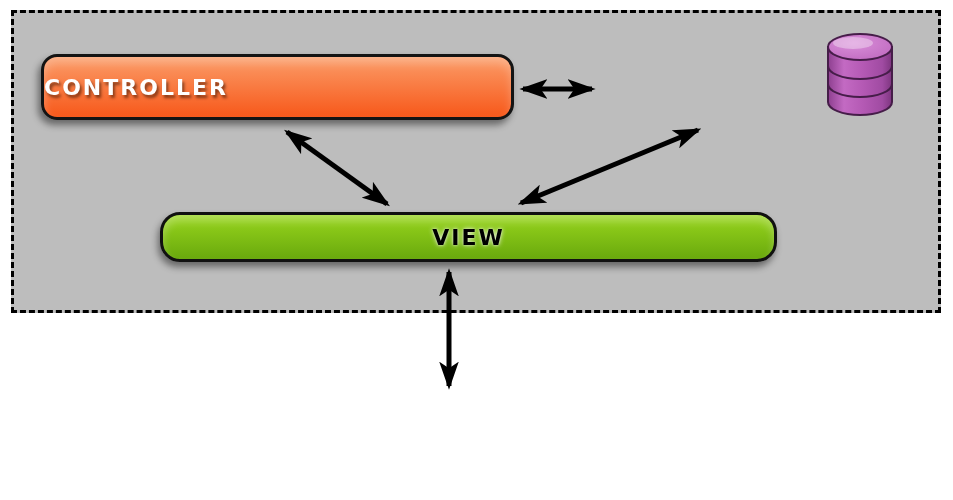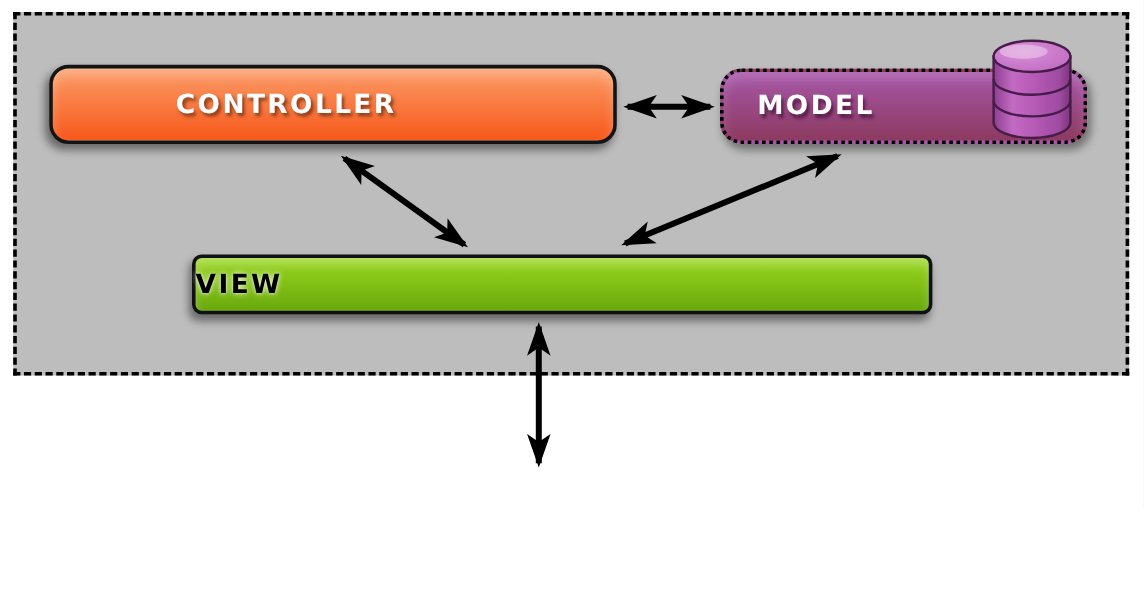--- a/index.html
+++ b/index.html
@@ -24,40 +24,40 @@
     display:flex;align-items:center;
     font-weight:700;
     letter-spacing:2px;
     font-size:22px;
   }
   .node-controller{
     left:41px;top:54px;width:473px;height:66px;
     border:3px solid #141414;border-radius:16px;
     background:linear-gradient(180deg,var(--controller-top,#fb9c68) 0%,var(--controller-bottom,#f7581a) 100%);
     box-shadow:-3px 5px 7px rgba(0,0,0,0.45), inset 0 6px 10px rgba(255,255,255,0.25);
-    justify-content:center;
     padding-right:78px;
     color:#fff;
     text-shadow:2px 3px 3px rgba(60,20,0,0.6);
   }
   .node-model{
     left:600px;top:57px;width:306px;height:63px;
     border:3px dotted #000;border-radius:18px;
     background:linear-gradient(180deg,var(--model-top,#a757a9) 0%,var(--model-bottom,#8d3a60) 100%);
     box-shadow:3px 5px 7px rgba(0,0,0,0.4), inset 0 6px 10px rgba(255,255,255,0.16);
     justify-content:flex-start;
     padding-left:28px;
     color:#fff;
     text-shadow:2px 3px 3px rgba(40,0,40,0.6);
   }
   .node-view{
     left:160px;top:212px;width:617px;height:50px;
-    border:3px solid #111;border-radius:8px;
+    border:3px solid #111;border-radius:20px;
     background:linear-gradient(180deg,var(--view-top,#98d51d) 0%,var(--view-bottom,#69a90d) 100%);
     box-shadow:-2px 5px 7px rgba(0,0,0,0.45), inset 0 6px 8px rgba(255,255,255,0.28);
+    justify-content:center;
     color:#000;
     text-shadow:0 0 5px rgba(255,255,255,0.85),0 0 2px rgba(255,255,255,0.6);
   }
   .node-user{
     left:337px;top:394px;width:230px;height:97px;
     border:3px solid #000;border-radius:50%;
     background:#ffffff;
     justify-content:center;
     color:#000;
     font-size:36px;
@@ -77,23 +77,20 @@
 <body>
 
 <div class="stage">
 
   <div class="boundary"></div>
 
   <div class="node node-controller">
     <span>CONTROLLER</span>
   </div>
 
-  <div class="node node-model">
-    <span>MODEL</span>
-  </div>
 
   <svg class="db-icon" viewBox="0 0 80 90">
     <defs>
       <linearGradient id="dbBody" x1="0" y1="0" x2="1" y2="0">
         <stop offset="0" stop-color="#8d3f8f"></stop>
         <stop offset="0.25" stop-color="#c36ac3"></stop>
         <stop offset="0.55" stop-color="#b459b4"></stop>
         <stop offset="0.85" stop-color="#a04ba2"></stop>
         <stop offset="1" stop-color="#7d357f"></stop>
       </linearGradient>

